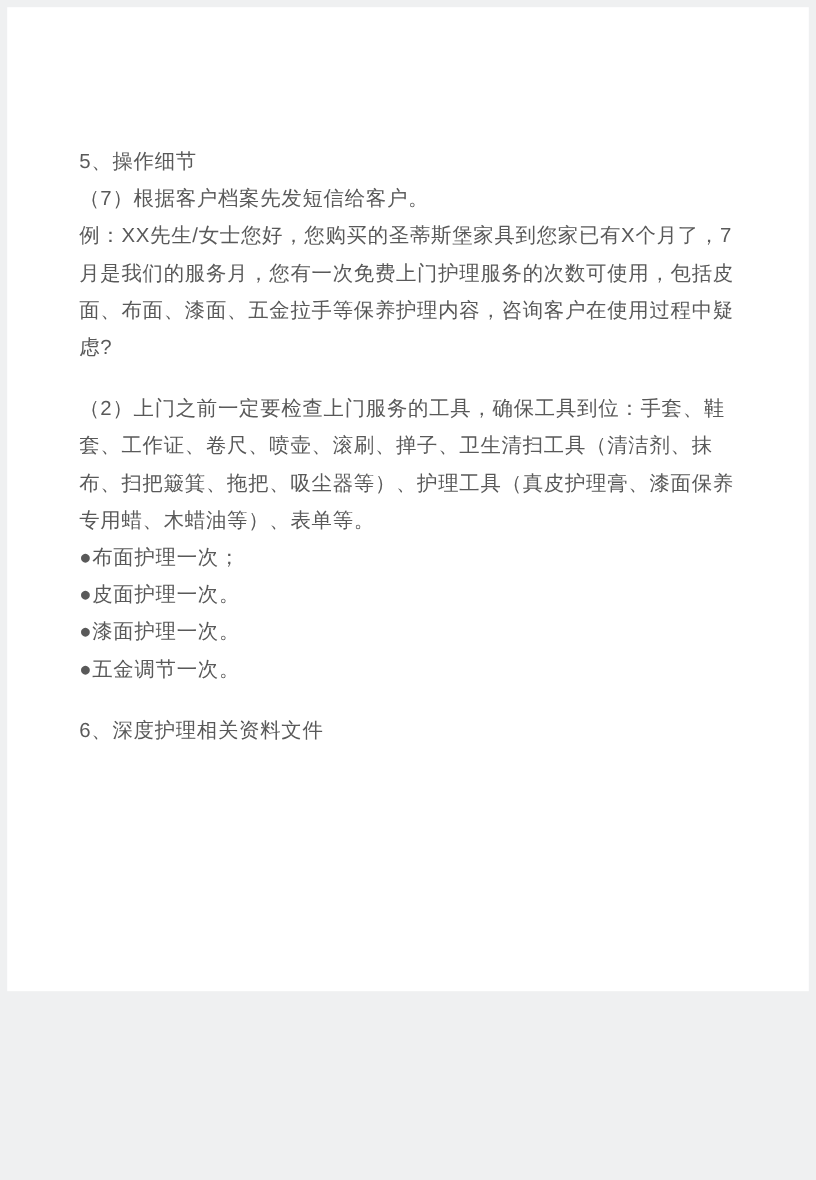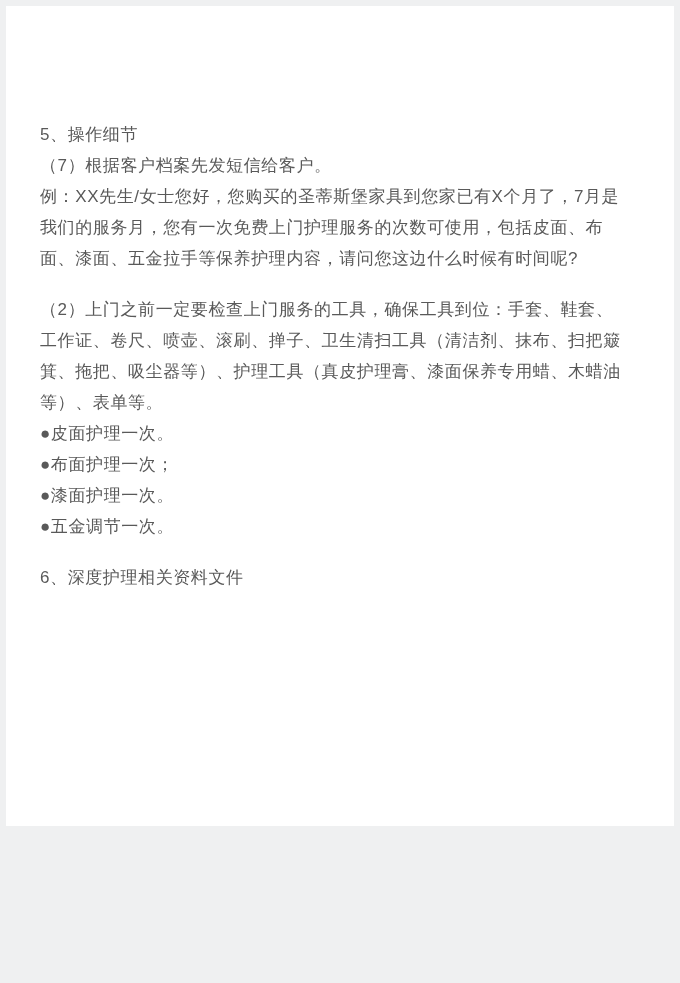--- a/index.html
+++ b/index.html
@@ -15,41 +15,41 @@
     overflow: hidden;
   }
   .paper {
     position: absolute;
     left: 6px;
     top: 6px;
     width: 668px;
     height: 820px;
     background: #ffffff;
     box-sizing: border-box;
-    padding: 113px 52px 0 34px;
+    padding: 113px 52px 0 60px;
     color: #595959;
     font-size: 17px;
     line-height: 31px;
     letter-spacing: 0.6px;
   }
   .paper p {
     margin: 0;
     text-align: left;
     word-break: break-all;
   }
   .paper p.gap {
     margin-top: 20px;
   }
 </style>
 </head>
 <body style="background: rgb(239, 240, 241);">
 
 <div class="paper" style="background: rgb(255, 255, 255); color: rgb(89, 89, 89);">
   <p>5、操作细节</p>
   <p>（7）根据客户档案先发短信给客户。</p>
-  <p>例：XX先生/女士您好，您购买的圣蒂斯堡家具到您家已有X个月了，7月是我们的服务月，您有一次免费上门护理服务的次数可使用，包括皮面、布面、漆面、五金拉手等保养护理内容，请问您这边什么时候有时间呢?</p>
+  <p>例：XX先生/女士您好，您购买的圣蒂斯堡家具到您家已有X个月了，7月是我们的服务月，您有一次免费上门护理服务的次数可使用，包括皮面、布面、漆面、五金拉手等保养护理内容，咨询客户在使用过程中疑虑?</p>
   <p class="gap">（2）上门之前一定要检查上门服务的工具，确保工具到位：手套、鞋套、工作证、卷尺、喷壶、滚刷、掸子、卫生清扫工具（清洁剂、抹布、扫把簸箕、拖把、吸尘器等）、护理工具（真皮护理膏、漆面保养专用蜡、木蜡油等）、表单等。</p>
+  <p>●布面护理一次；</p>
   <p>●皮面护理一次。</p>
-  <p>●布面护理一次；</p>
   <p>●漆面护理一次。</p>
   <p>●五金调节一次。</p>
   <p class="gap">6、深度护理相关资料文件</p>
 </div>
 
 </body></html>

